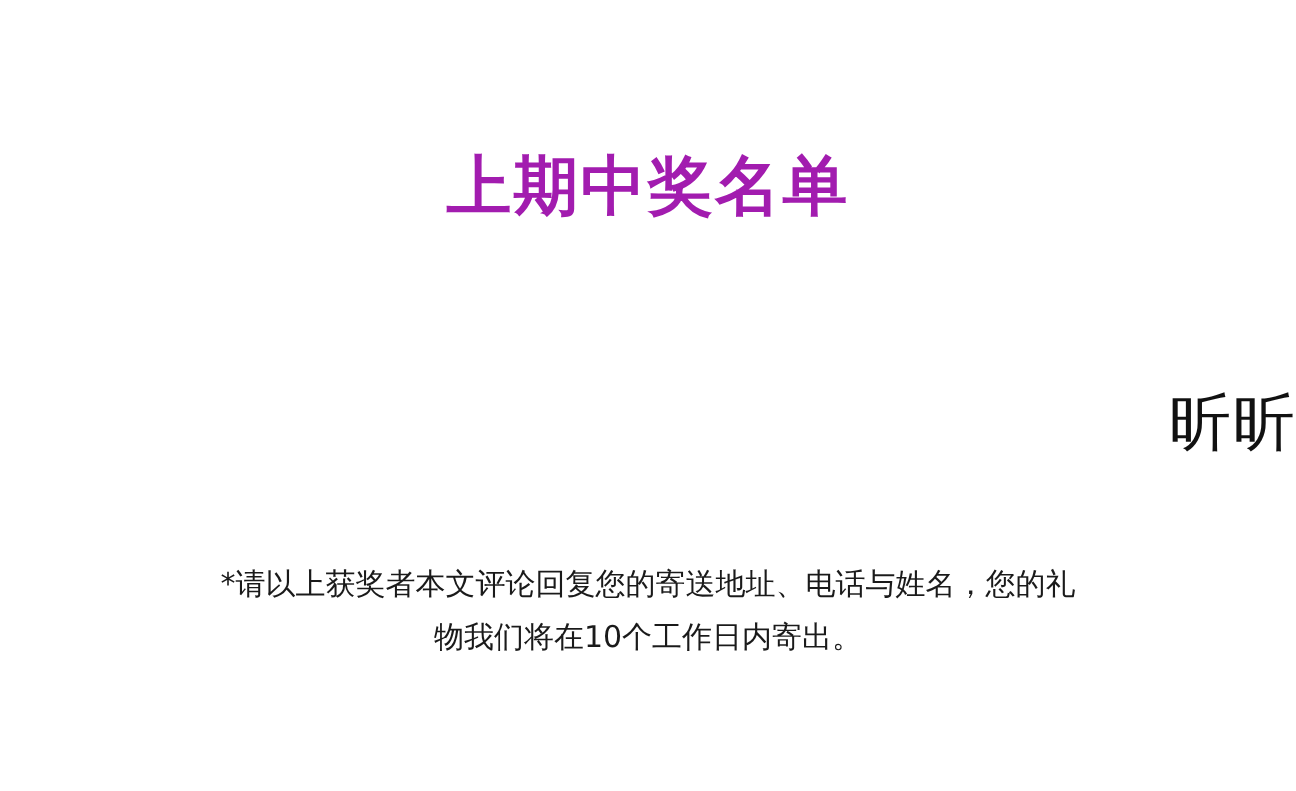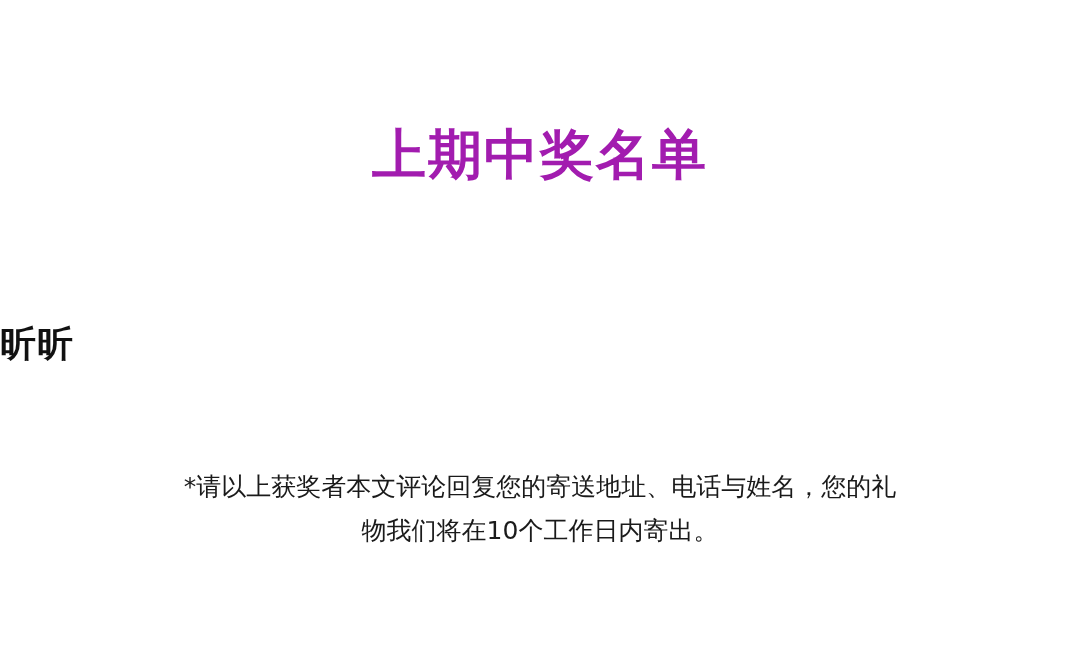--- a/index.html
+++ b/index.html
@@ -30,23 +30,23 @@
     font-weight: 700;
     letter-spacing: 2px;
     line-height: 1.15;
     color: #a21caf;
   }
   .winner {
     position: absolute;
     top: 322px;
     left: 0;
     width: 100%;
-    text-align: left;
-    font-size: 36px;
-    font-weight: 700;
+    text-align: right;
+    font-size: 52px;
+    font-weight: 400;
     letter-spacing: 1px;
     line-height: 1.2;
     color: #111111;
   }
   .note {
     position: absolute;
     top: 440px;
     left: 50%;
     transform: translateX(-50%);
     width: 720px;

